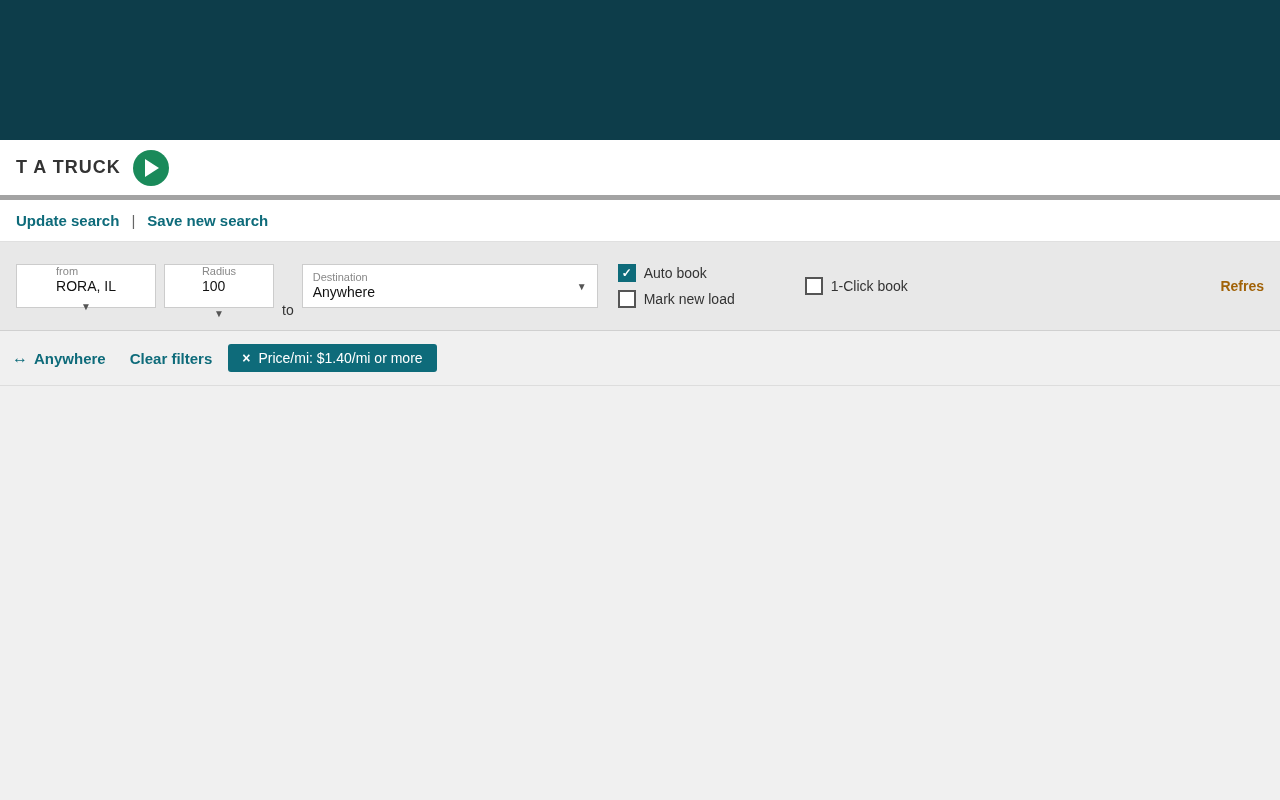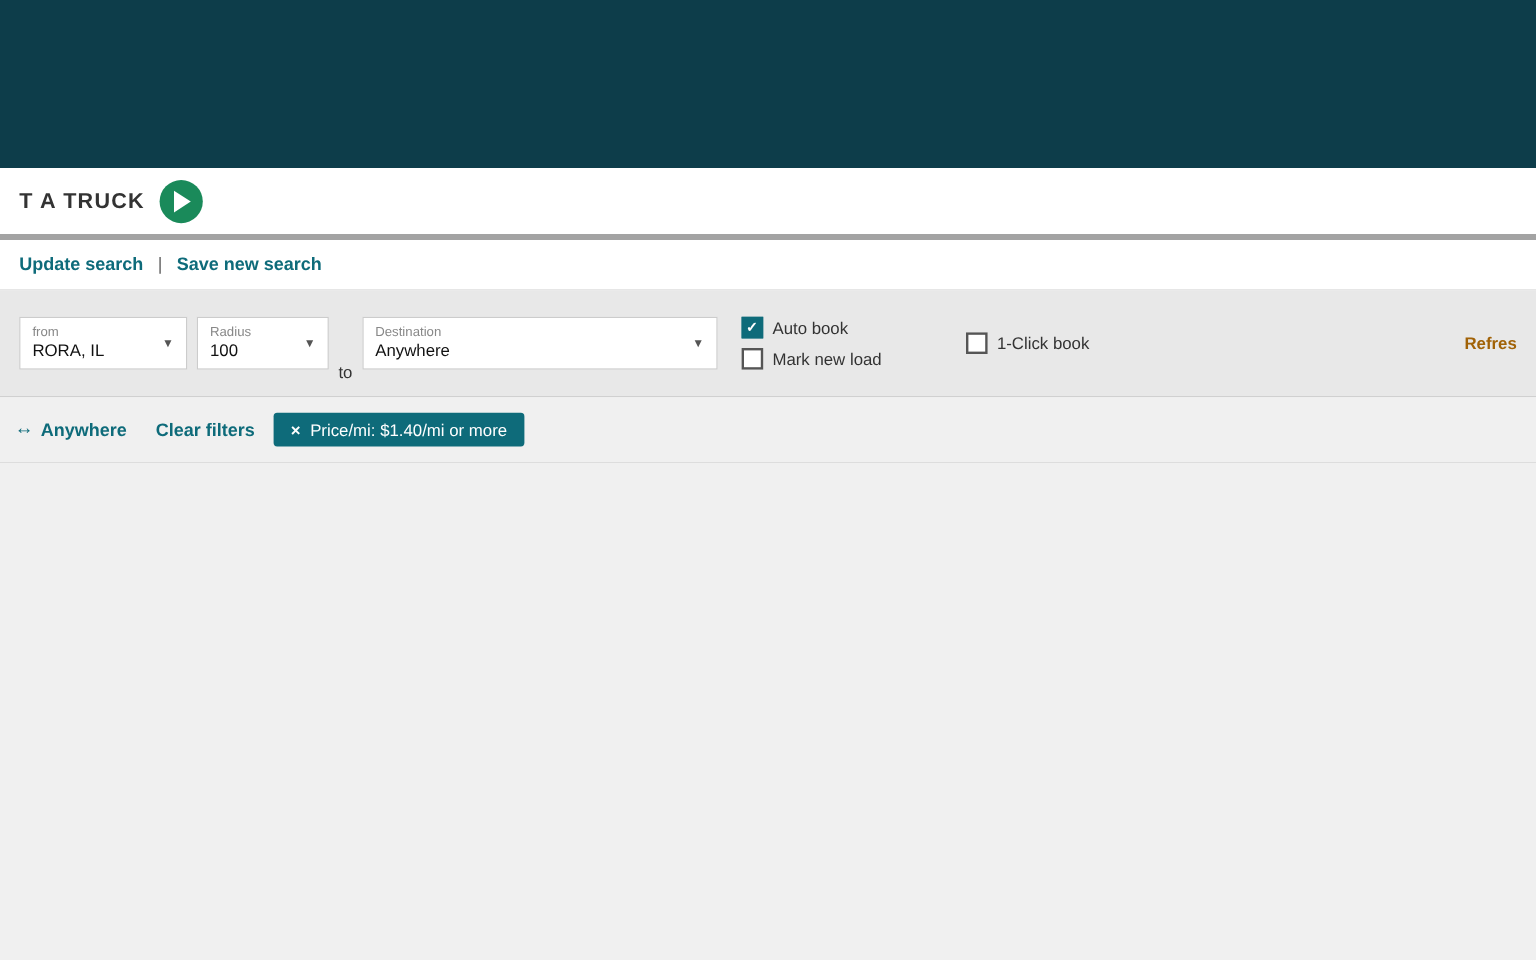--- a/index.html
+++ b/index.html
@@ -115,20 +115,21 @@
       border: 1px solid #ccc;
       background: white;
       padding: 0 10px;
       font-size: 14px;
       cursor: pointer;
       display: flex;
       align-items: center;
       justify-content: space-between;
       gap: 6px;
       flex-shrink: 0;
+      flex-direction: column;
     }
 
     .from-select {
       width: 140px;
     }
 
     .radius-select {
       width: 110px;
       gap: 13px;
     }

